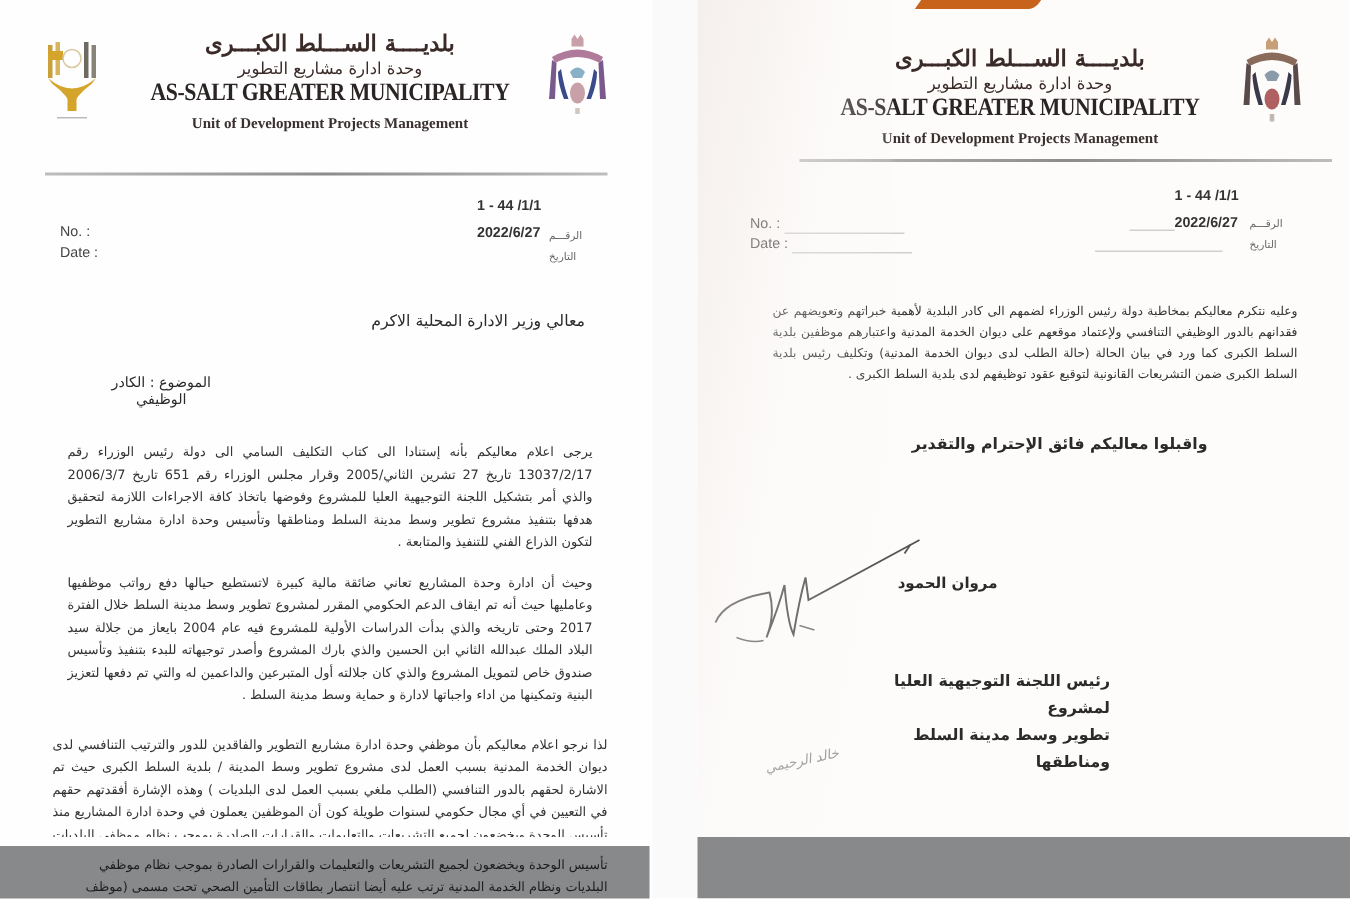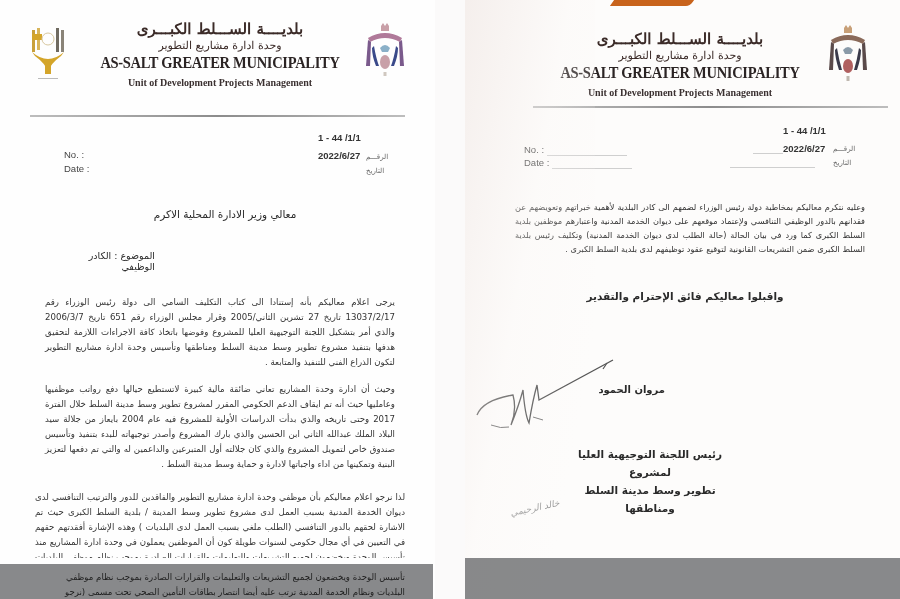--- a/index.html
+++ b/index.html
@@ -27,26 +27,26 @@
     .lh .ar1 { font-family: "DejaVu Serif", serif; font-size: 15px; font-weight: bold; color: #3b2b28; letter-spacing: 1px; direction: rtl; }
     .lh .ar2 { font-family: "DejaVu Serif", serif; font-size: 11px; color: #3b2b28; direction: rtl; margin-top: 1px; }
     .lh .en1 { font-family: "Liberation Serif", serif; font-size: 14.5px; font-weight: bold; color: #2b2424; letter-spacing: -0.3px; margin-top: 2px; transform: scaleY(1.15); }
     .lh .en2 { font-family: "Liberation Serif", serif; font-size: 10px; font-weight: bold; color: #3a3030; margin-top: 6px; }
 
     .rule { position: absolute; height: 2px; background: linear-gradient(90deg, #bdbdbd, #8c8c8c, #bdbdbd); }
 
     .ref-block { position: absolute; font-family: "Liberation Sans", sans-serif; font-size: 9px; color: #333; }
     .ref-block .num { font-weight: bold; font-size: 9.5px; }
     .ref-lbl { font-size: 7px; color: #666; direction: rtl; }
-    .en-lbl { position: absolute; font-family: "Liberation Sans", sans-serif; font-size: 9.5px; color: #444; line-height: 13px; margin-left: 24px; }
+    .en-lbl { position: absolute; font-family: "Liberation Sans", sans-serif; font-size: 9.5px; color: #444; line-height: 13px; }
     .dotline { display: inline-block; border-bottom: 1px solid #cfcfcf; height: 10px; vertical-align: bottom; }
 
     
     .ar-text { position: absolute; direction: rtl; text-align: justify; font-family: "DejaVu Sans", sans-serif; font-size: 8.6px; line-height: 15px; color: #333; }
-    .ar-center { position: absolute; direction: rtl; text-align: center; font-family: "DejaVu Sans", sans-serif; color: #2a2a2a; }
+    .ar-center { position: absolute; direction: rtl; font-family: "DejaVu Sans", sans-serif; color: #2a2a2a; }
     .ar-right { position: absolute; direction: rtl; text-align: right; font-family: "DejaVu Sans", sans-serif; color: #2a2a2a; }
 
     
     .logo { position: absolute; }
 
     
     .overlay { position: absolute; background: rgba(110,111,113,0.82); }
     .overlay-text { position: absolute; direction: rtl; text-align: justify; font-family: "DejaVu Sans", sans-serif; font-size: 8.6px; line-height: 15px; color: #1d1d1d; }
   </style>
 </head>
@@ -102,21 +102,21 @@
   </div>
   <div class="ref-block" style="left:366px;top:165px;">
     <span class="ref-lbl">التاريخ</span>
   </div>
 
   <div class="en-lbl" style="left:40px;top:148px;">No. :</div>
   <div class="en-lbl" style="left:40px;top:162px;">Date :</div>
 
   <div class="ar-center" style="left:60px;top:208px;width:330px;font-size:10.5px;">معالي وزير الادارة المحلية الاكرم</div>
 
-  <div class="ar-right" style="left:60px;top:250px;width:95px;font-size:9.5px;">الموضوع : الكادر الوظيفي</div>
+  <div class="ar-right" style="left:60px;top:250px;width:95px;font-size:9.5px;text-align:center;">الموضوع : الكادر الوظيفي</div>
 
   <div class="ar-text" style="left:45px;top:295px;width:350px;">يرجى اعلام معاليكم بأنه إستنادا الى كتاب التكليف السامي الى دولة رئيس الوزراء رقم 13037/2/17 تاريخ 27 تشرين الثاني/2005 وقرار مجلس الوزراء رقم 651 تاريخ 2006/3/7 والذي أمر بتشكيل اللجنة التوجيهية العليا للمشروع وفوضها باتخاذ كافة الاجراءات اللازمة لتحقيق هدفها بتنفيذ مشروع تطوير وسط مدينة السلط ومناطقها وتأسيس وحدة ادارة مشاريع التطوير لتكون الذراع الفني للتنفيذ والمتابعة .</div>
 
   <div class="ar-text" style="left:45px;top:382px;width:350px;">وحيث أن ادارة وحدة المشاريع تعاني ضائقة مالية كبيرة لاتستطيع حيالها دفع رواتب موظفيها وعامليها حيث أنه تم ايقاف الدعم الحكومي المقرر لمشروع تطوير وسط مدينة السلط خلال الفترة 2017 وحتى تاريخه والذي بدأت الدراسات الأولية للمشروع فيه عام 2004 بايعاز من جلالة سيد البلاد الملك عبدالله الثاني ابن الحسين والذي بارك المشروع وأصدر توجيهاته للبدء بتنفيذ وتأسيس صندوق خاص لتمويل المشروع والذي كان جلالته أول المتبرعين والداعمين له والتي تم دفعها لتعزيز البنية وتمكينها من اداء واجباتها لادارة و حماية وسط مدينة السلط .</div>
 
   <div class="ar-text" style="left:35px;top:490px;width:370px;height:68px;overflow:hidden;">لذا نرجو اعلام معاليكم بأن موظفي وحدة ادارة مشاريع التطوير والفاقدين للدور والترتيب التنافسي لدى ديوان الخدمة المدنية بسبب العمل لدى مشروع تطوير وسط المدينة / بلدية السلط الكبرى حيث تم الاشارة لحقهم بالدور التنافسي (الطلب ملغي بسبب العمل لدى البلديات ) وهذه الإشارة أفقدتهم حقهم في التعيين في أي مجال حكومي لسنوات طويلة كون أن الموظفين يعملون في وحدة ادارة المشاريع منذ تأسيس الوحدة ويخضعون لجميع التشريعات والتعليمات والقرارات الصادرة بموجب نظام موظفي البلديات ونظام الخدمة المدنية ترتب عليه أيضا انتصار بطاقات التأمين الصحي تحت مسمى (موظف</div>
 </div>
 
 <div class="gutter"></div>
 
@@ -189,15 +189,15 @@
   </div>
 
   <div class="ar-right" style="left:25px;top:505px;width:70px;font-size:9px;color:#9a9a9a;font-style:italic;transform:rotate(-12deg);">خالد الرحيمي</div>
 </div>
 
 <div class="fold-shadow"></div>
 <div class="orange-edge"></div>
 
 <div class="overlay" style="left:0;top:564px;width:433px;height:41px;padding-left:18px;">
   <div class="overlay-text" style="left:35px;top:6px;width:370px;">تأسيس الوحدة ويخضعون لجميع التشريعات والتعليمات والقرارات الصادرة بموجب نظام موظفي</div>
-  <div class="overlay-text" style="left:35px;top:21px;width:370px;">البلديات ونظام الخدمة المدنية ترتب عليه أيضا انتصار بطاقات التأمين الصحي تحت مسمى (نرجو</div>
+  <div class="overlay-text" style="left:35px;top:21px;width:370px;">البلديات ونظام الخدمة المدنية ترتب عليه أيضا انتصار بطاقات التأمين الصحي تحت مسمى (موظف</div>
 </div>
 <div class="overlay" style="left:465px;top:558px;width:435px;height:41px;"></div>
 
 </body></html>

